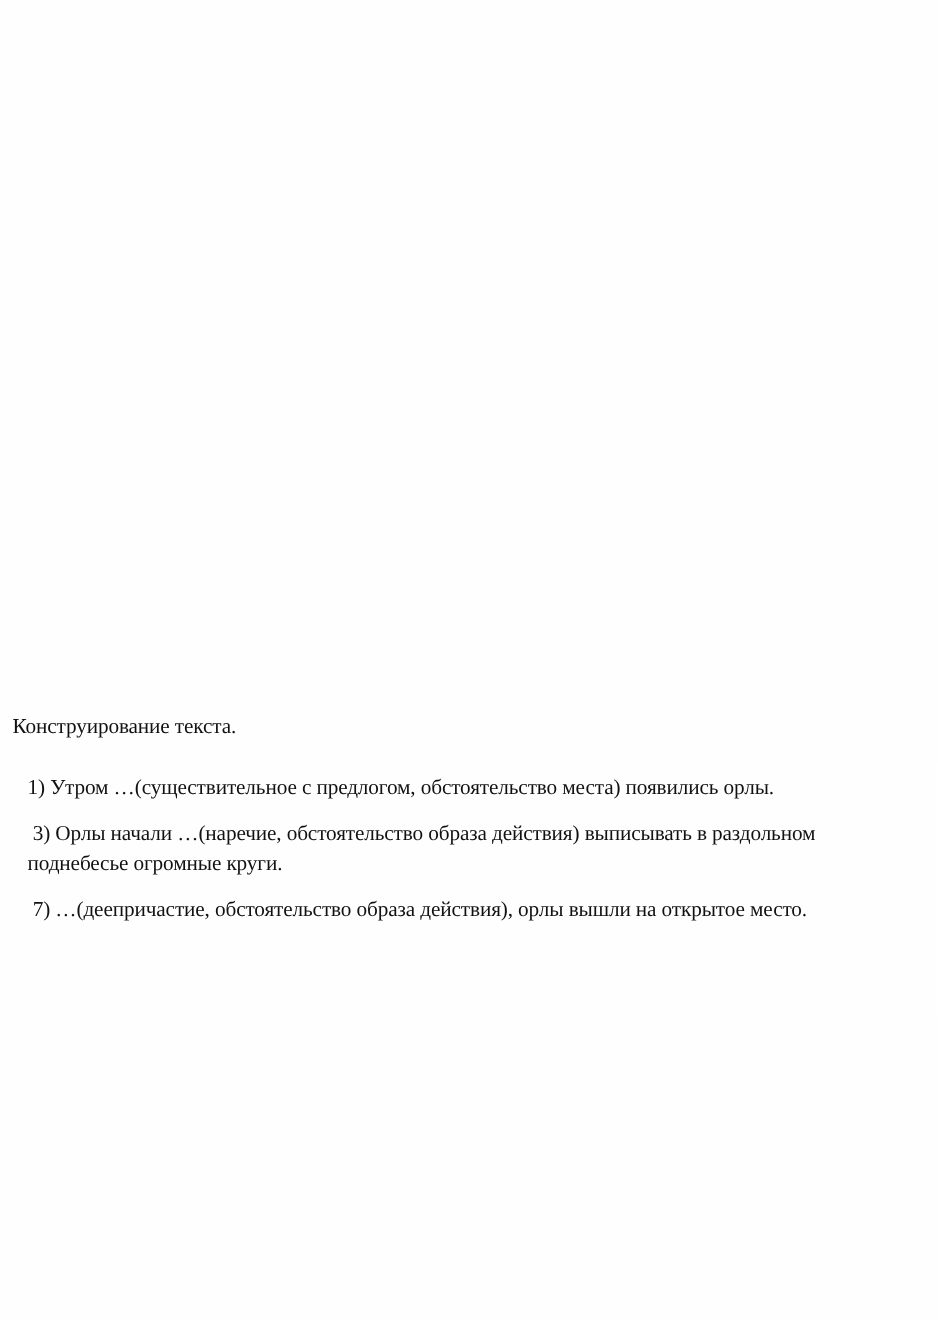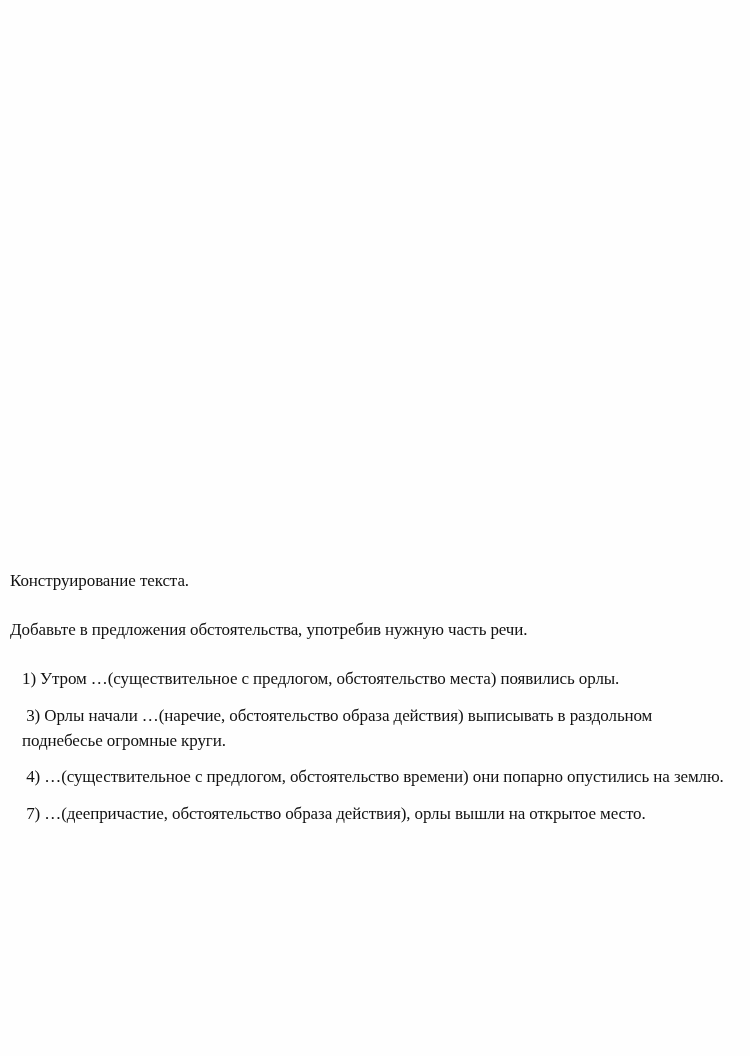--- a/index.html
+++ b/index.html
@@ -36,21 +36,19 @@
     .instruction { margin: 24.6px 0 0 0; }
     .task-list { margin: 24.6px 0 0 0; padding: 0; list-style: none; }
     .task-item { margin: 12px; white-space: pre-wrap; }
   </style>
 </head>
 <body>
 
 <div class="page">
   <div class="content">
     <p class="title">Конструирование текста.</p>
-    <p class="instruction">Добавьте в предложения обстоятельства, употребив нужную часть речи.</p>
     <ul class="task-list">
       <li class="task-item">1) Утром …(существительное с предлогом, обстоятельство места) появились орлы.</li>
       <li class="task-item"> 3) Орлы начали …(наречие, обстоятельство образа действия) выписывать в раздольном поднебесье огромные круги.</li>
-      <li class="task-item"> 4) …(существительное с предлогом, обстоятельство времени) они попарно опустились на землю.</li>
       <li class="task-item"> 7) …(деепричастие, обстоятельство образа действия), орлы вышли на открытое место.</li>
     </ul>
   </div>
 </div>
 
 </body></html>

